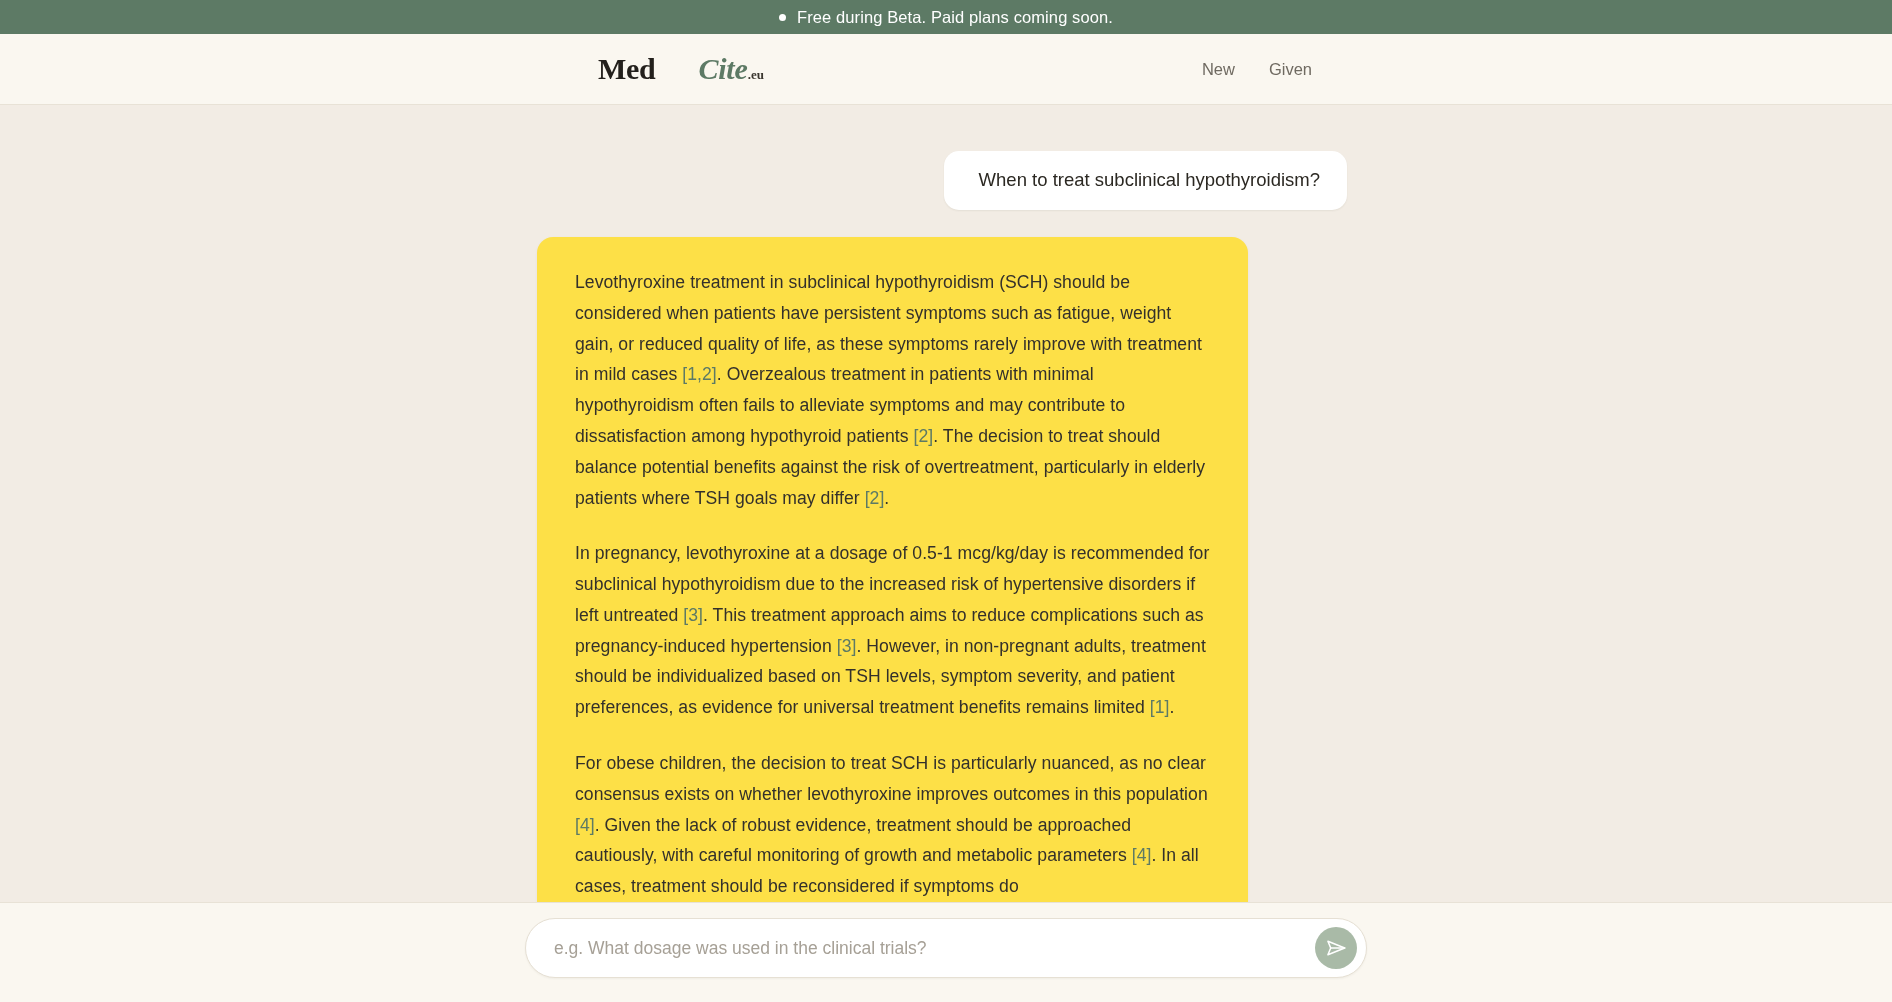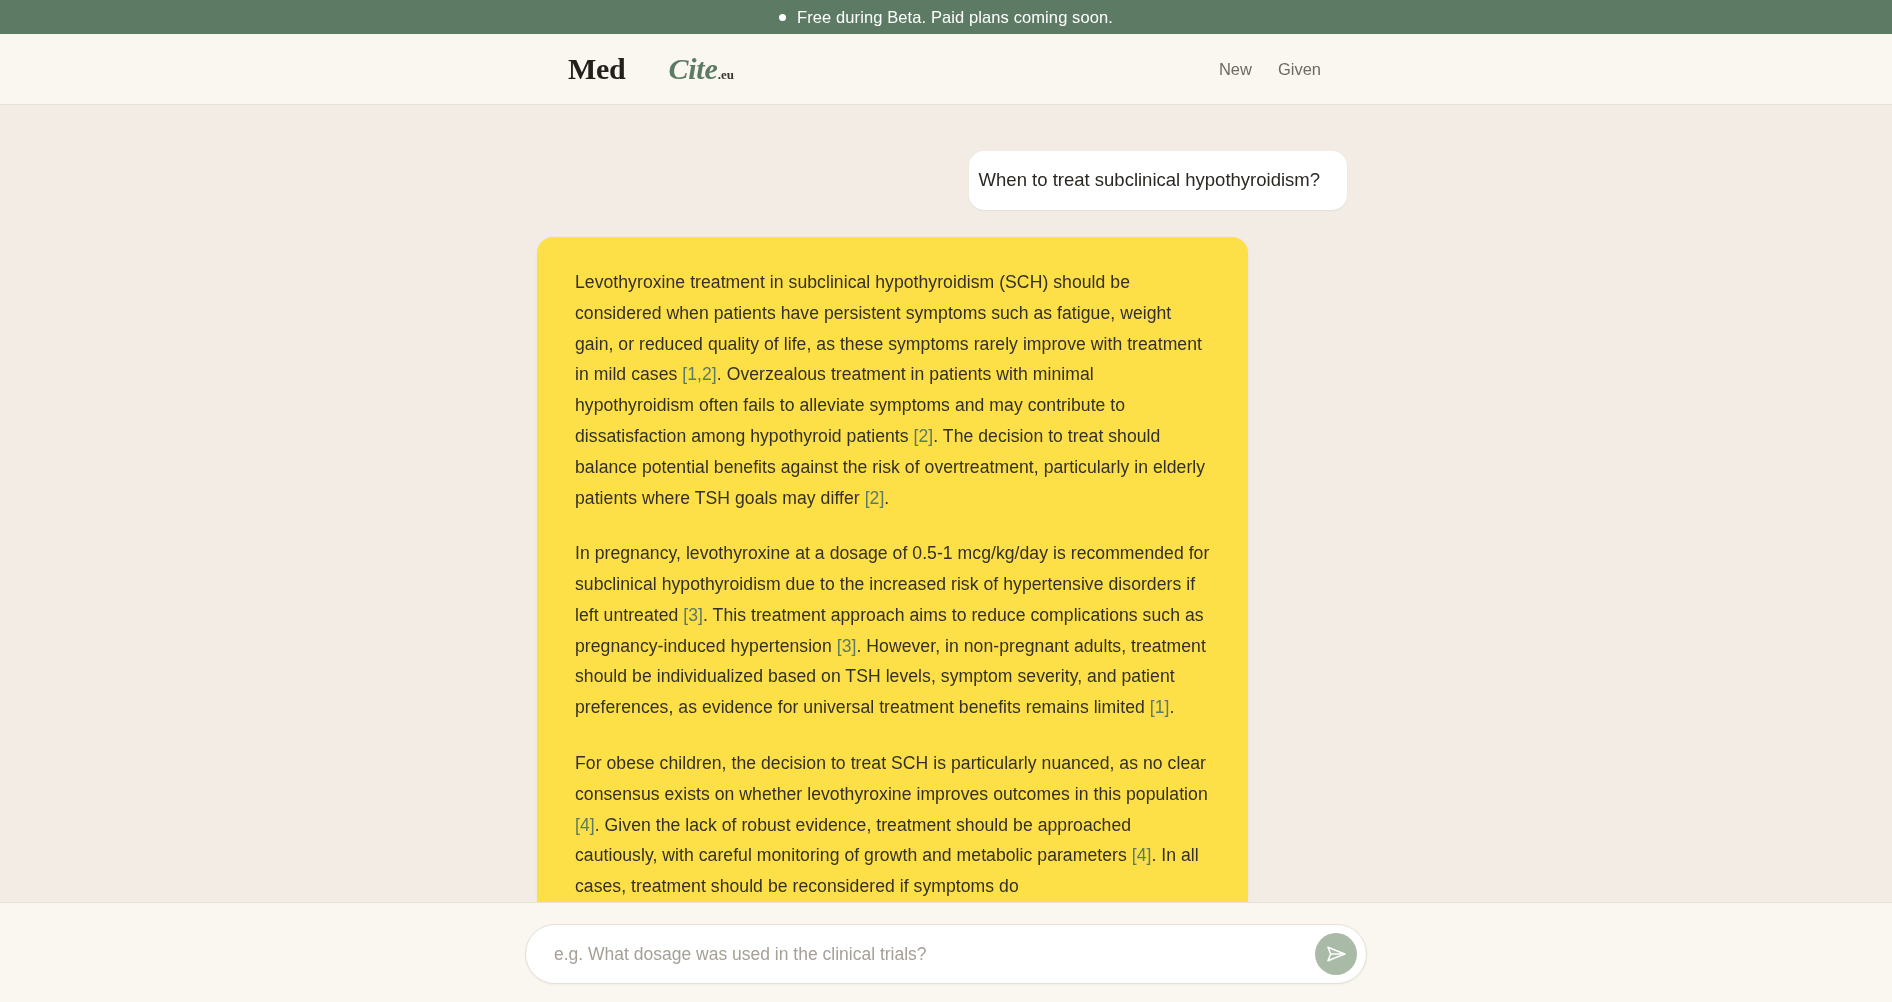--- a/index.html
+++ b/index.html
@@ -74,43 +74,44 @@
     font-family: "Liberation Serif", serif;
     font-size: 30px;
     line-height: 1;
     white-space: nowrap;
     user-select: none;
   }
   .logo .logo-med {
     color: #23201c;
     font-weight: 700;
     letter-spacing: -0.3px;
+    margin-left: 30px;
   }
   .logo .logo-cite {
     color: #5d7a65;
     font-style: italic;
     font-weight: 700;
     letter-spacing: -0.2px;
     padding-left: 43px;
   }
   .logo .logo-tld {
     color: #3a362f;
     font-size: 13px;
     font-style: normal;
     font-weight: 700;
     letter-spacing: 0px;
   }
   .nav {
     position: absolute;
-    right: 3px;
+    right: 12px;
     top: 50%;
     transform: translateY(-50%);
     display: flex;
     align-items: center;
-    gap: 14px;
+    gap: 22px;
     padding-right: 562px;
   }
   .nav a {
     color: #6f6a61;
     font-size: 16.5px;
     text-decoration: none;
     padding: 5px 6px;
     border-radius: 6px;
     white-space: nowrap;
   }
@@ -130,21 +131,21 @@
   }
 
   .user-row {
     display: flex;
     justify-content: flex-end;
     padding-right: 29px;
   }
   .user-bubble {
     background: #ffffff;
     border-radius: 15px;
-    padding: 17px 27px 18px 10px;
+    padding: 17px 27px 18px 35px;
     font-size: 18.5px;
     color: #2b2822;
     box-shadow: 0 1px 2px rgba(60,50,35,0.07);
     max-width: 620px;
     line-height: 1.3;
   }
 
   .answer-row {
     display: flex;
     justify-content: flex-start;
@@ -174,21 +175,21 @@
 
   
   .composer {
     height: 100px;
     min-height: 100px;
     background: #faf7f0;
     border-top: 1px solid #e8e2d6;
     display: flex;
     align-items: flex-start;
     justify-content: center;
-    padding-top: 21px;
+    padding-top: 15px;
   }
   .composer-inner {
     width: 842px;
     position: relative;
   }
   .input-shell {
     display: flex;
     align-items: center;
     background: #ffffff;
     border: 1px solid #e6e0d4;

